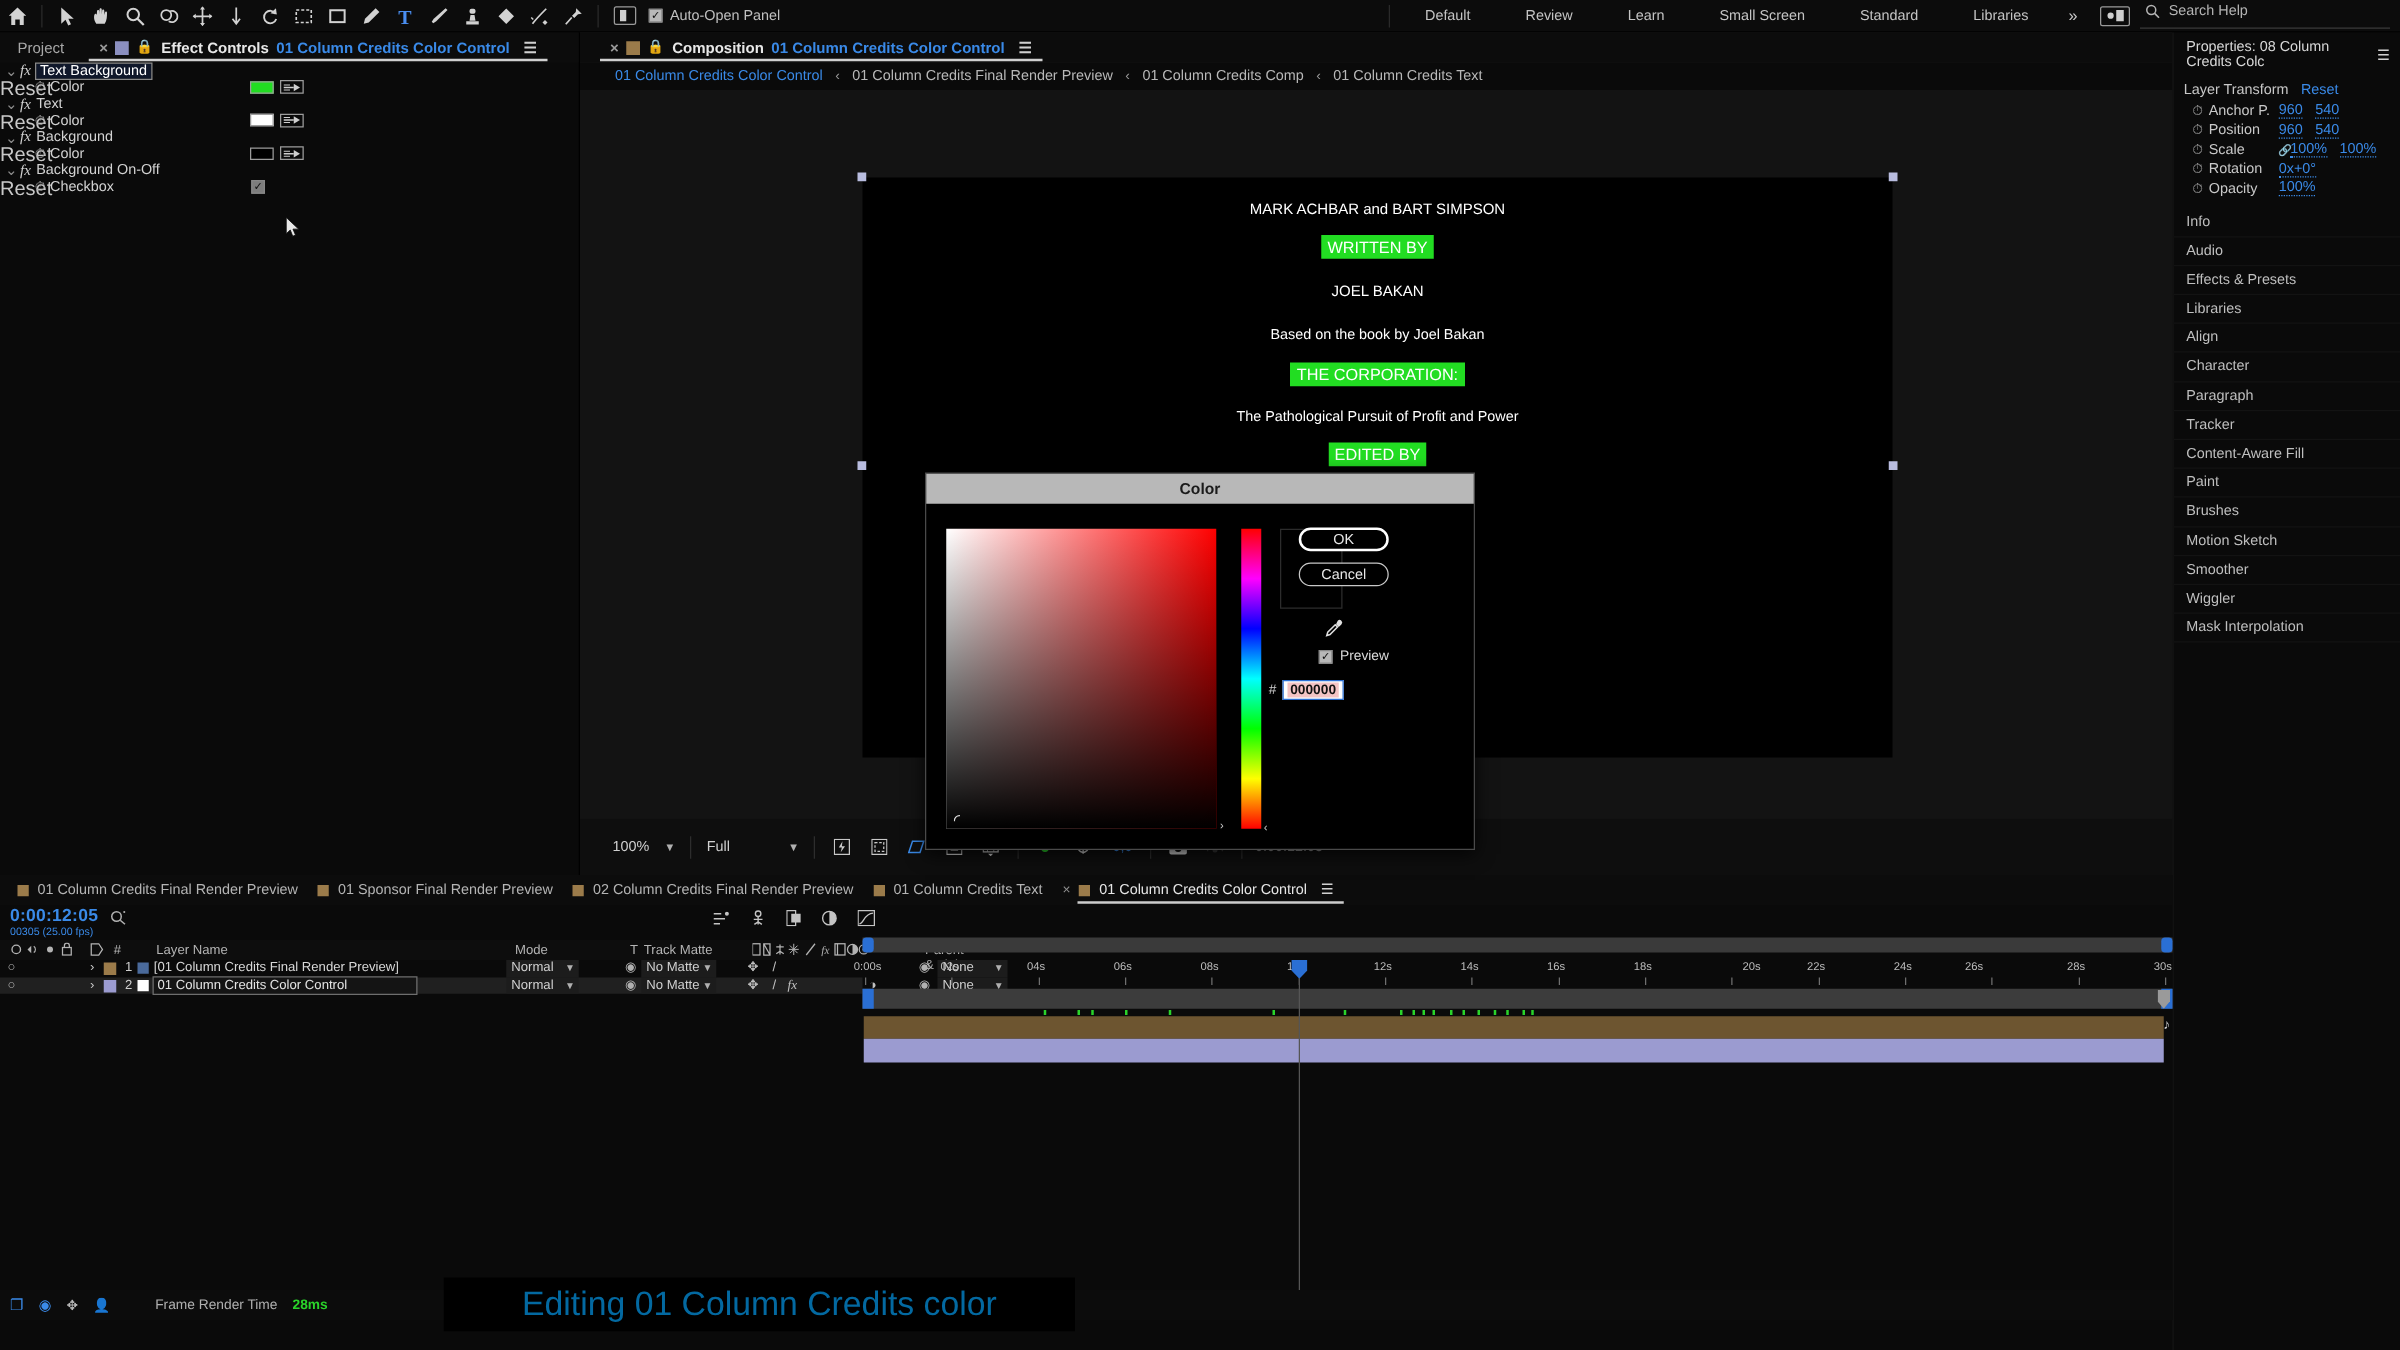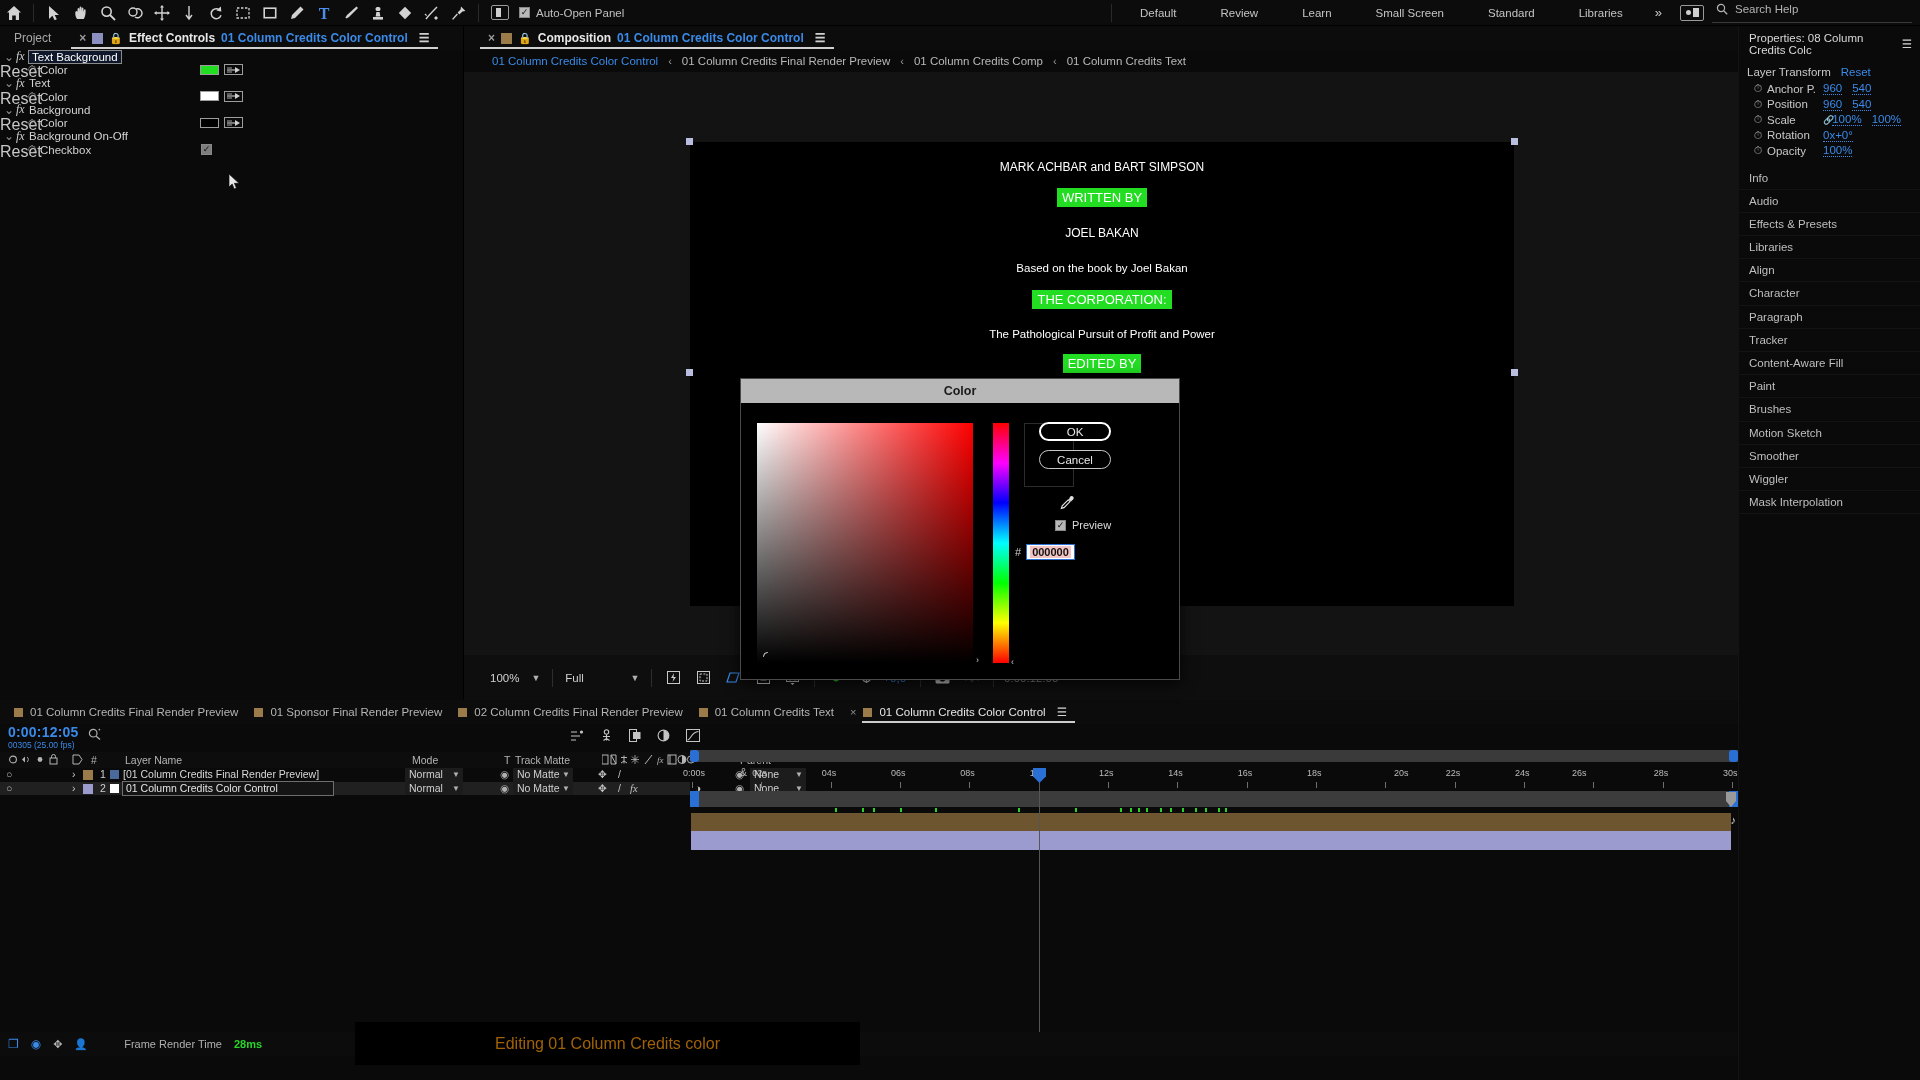--- a/index.html
+++ b/index.html
@@ -234,21 +234,21 @@
   }
   .cd-btn.primary { border:2px solid #fff; }
   #cd-eyed { position:absolute; left:318px; top:116px; color:#e0e0e0; }
   #cd-prevrow { position:absolute; left:314px; top:140px; display:flex; align-items:center; gap:6px; font-size:11px; color:#dcdcdc; }
 
   
   #caption {
     position:absolute; left:355px; top:1022px; width:505px; height:43px;
     background:#000; display:flex; align-items:center; justify-content:center;
   }
-  #caption span { color:#a16207; font-size:16px; }
+  #caption span { color:#0369a1; font-size:27px; }
 </style>
 </head>
 <body>
 
 <div id="app">
 
   <div id="toolbar">
     <div id="tools-wrap" style="display:flex;align-items:center">
         <div class="tool">
           <svg width="16" height="16" viewBox="0 0 16 16">

